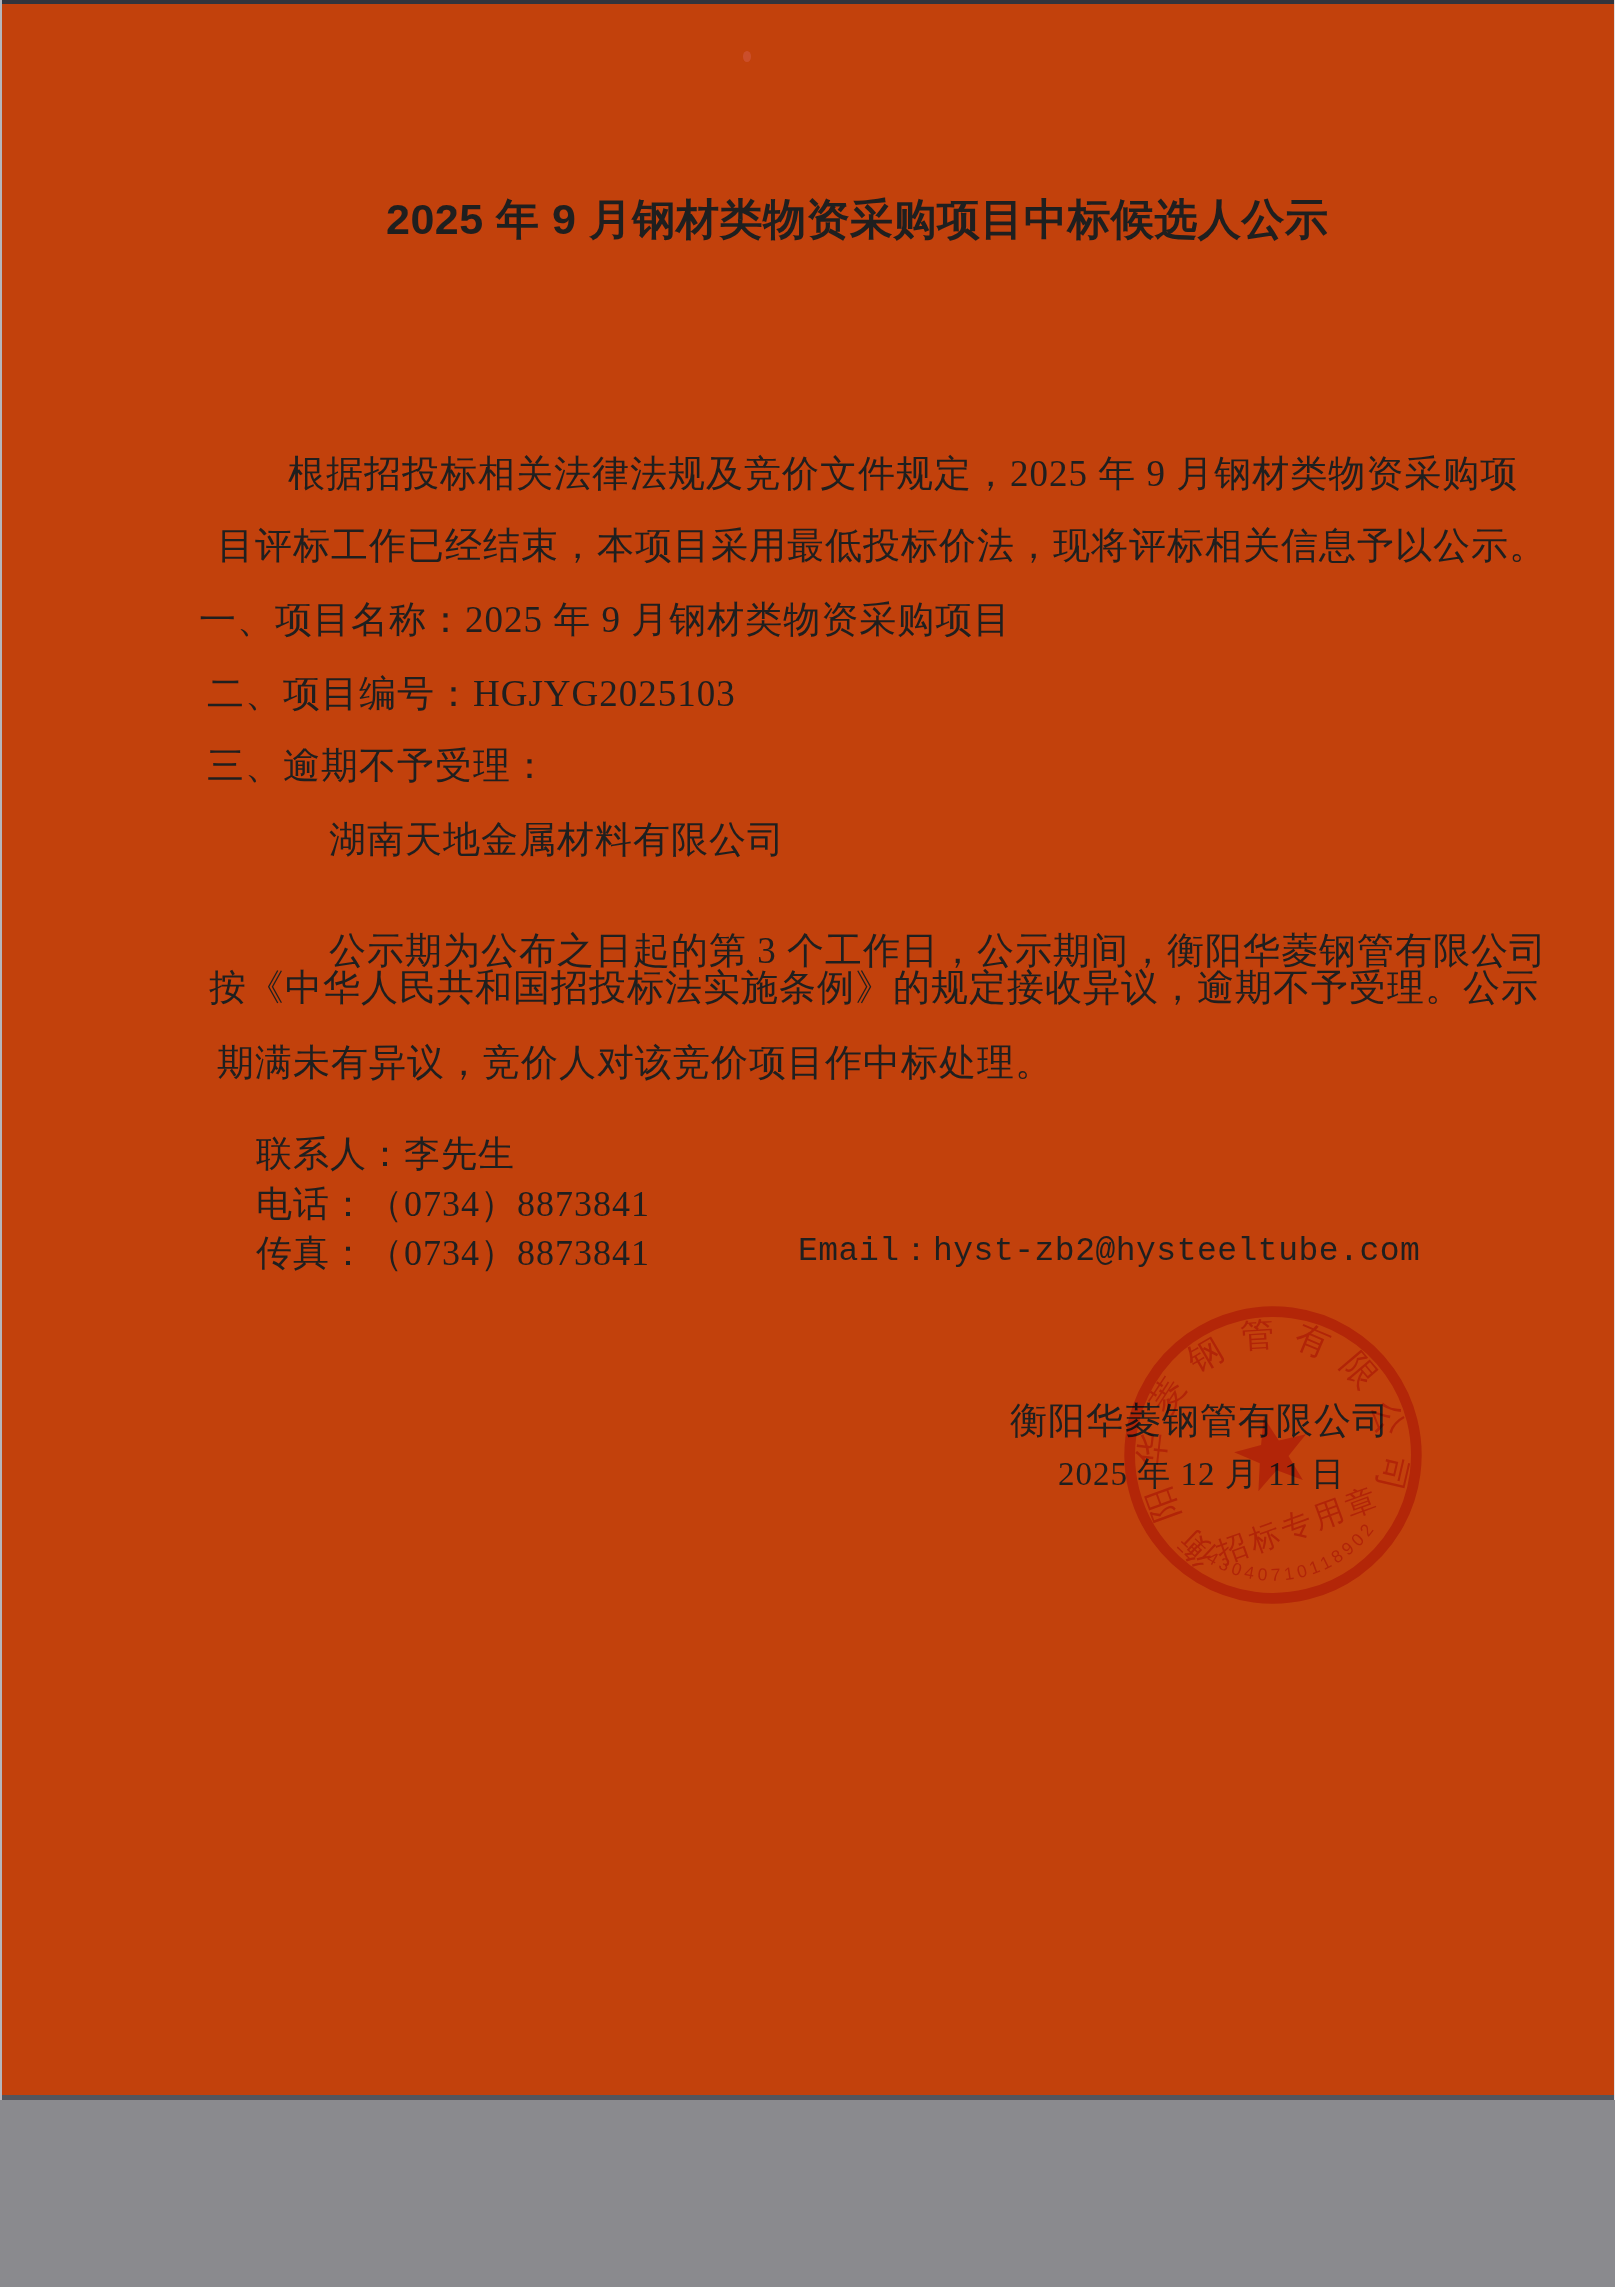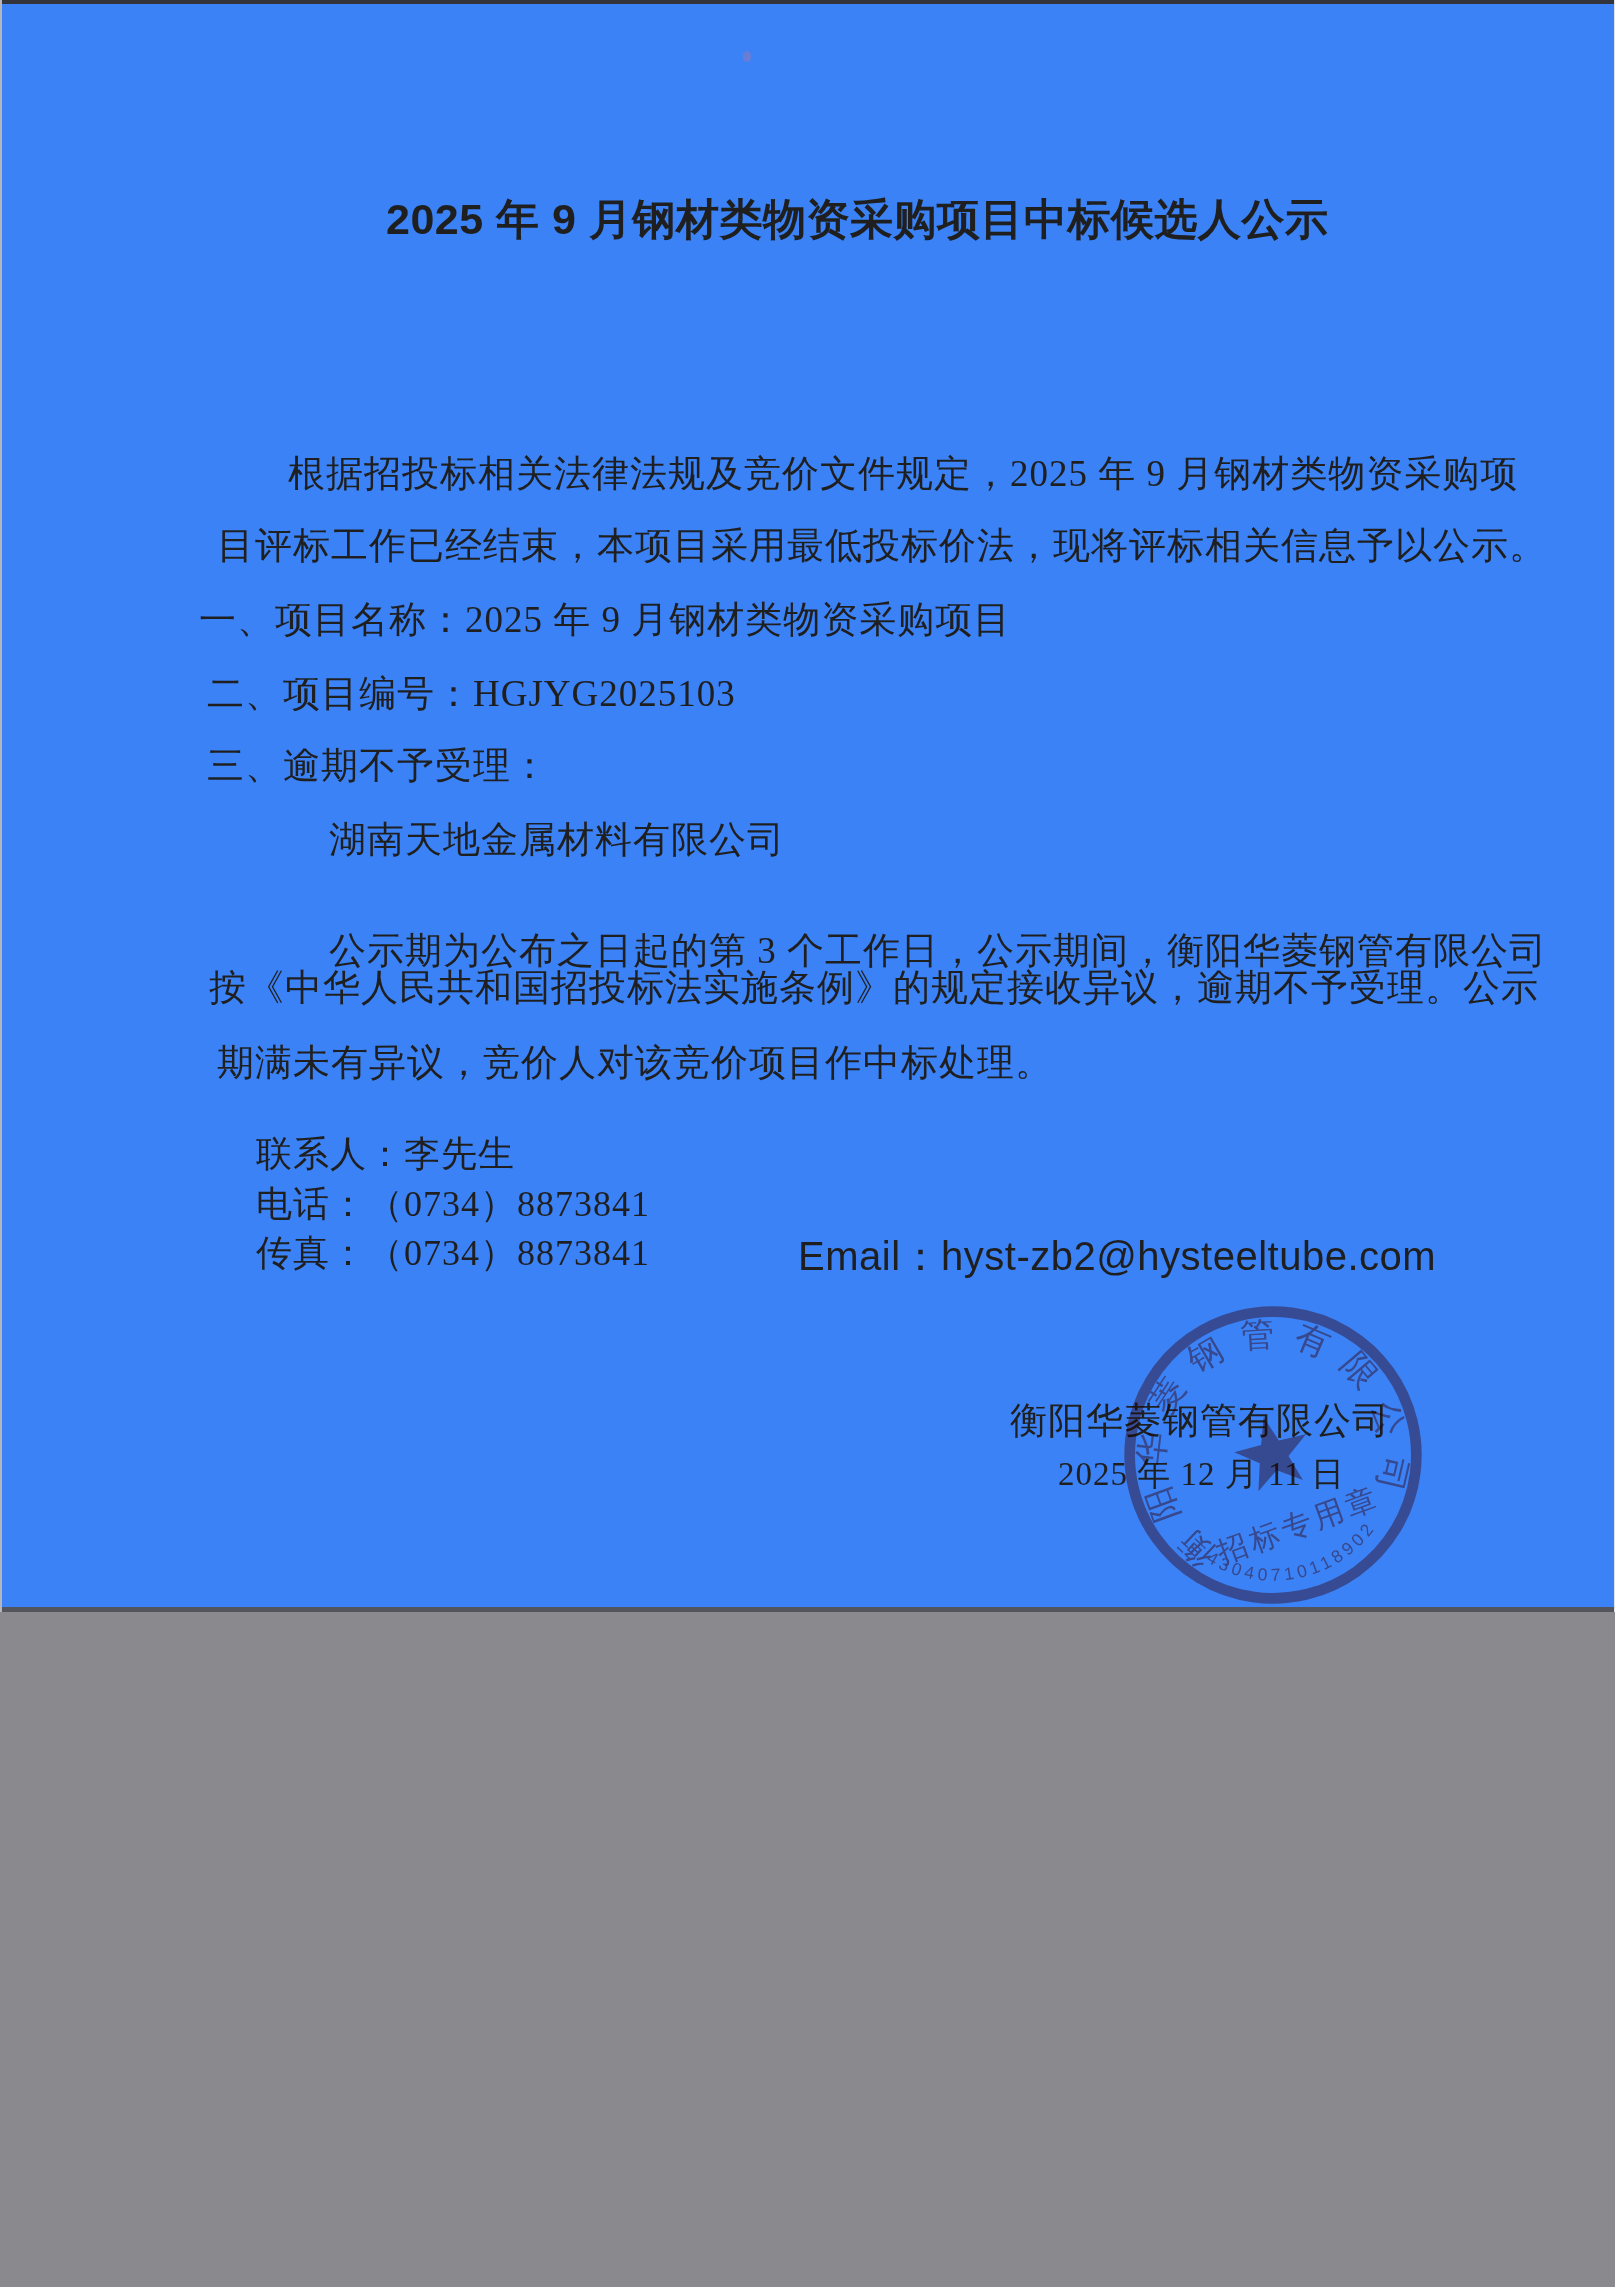--- a/index.html
+++ b/index.html
@@ -1,19 +1,19 @@
 <!DOCTYPE html>
 <html><head>
 <meta charset="utf-8">
 <style>
   html,body{margin:0;padding:0;background:#8a8a8e;}
   .page{
     position:relative;
-    width:1616px;height:1612px;
-    background:#3b82f6;
+    width:1616px;height:2100px;
+    background:#c2410c;
     overflow:hidden;
     font-family:"Liberation Serif","DejaVu Serif",serif;
     color:#1f1f1f;
   }
   
   .edge{position:absolute;}
   .edge-top{left:0;top:0;width:1616px;height:3.9px;background:#33343c;}
   .edge-bottom{left:0;bottom:0;width:1616px;height:4.9px;background:#54555c;}
   .edge-left{left:0;top:0;width:2px;height:2288px;background:#b5b6bd;}
   .edge-right{right:0;top:0;width:2px;height:2288px;background:#e0e2e5;}
@@ -28,22 +28,22 @@
   }
   .doc-title{
     left:386px;top:194px;
     font-family:"Liberation Sans","DejaVu Sans",sans-serif;
     font-weight:bold;
     font-size:43px;
     letter-spacing:0.5px;
   }
   .contact{font-size:36px;}
   .email{
-    font-family:Liberation Sans, sans-serif;
-    font-size:40px;letter-spacing:0.5px;
+    font-family:Liberation Mono, monospace;
+    font-size:33px;letter-spacing:0.5px;
   }
   .sig-company{left:1010px;top:1399px;}
   .sig-date{left:1058px;top:1455px;font-size:33px;}
   .page-num{left:825px;top:2122px;width:59px;text-align:center;font-size:30px;letter-spacing:0;}
 
   .seal{
     position:absolute;left:1117px;top:1299px;
     width:312px;height:312px;
     mix-blend-mode:multiply;
     opacity:0.87;

